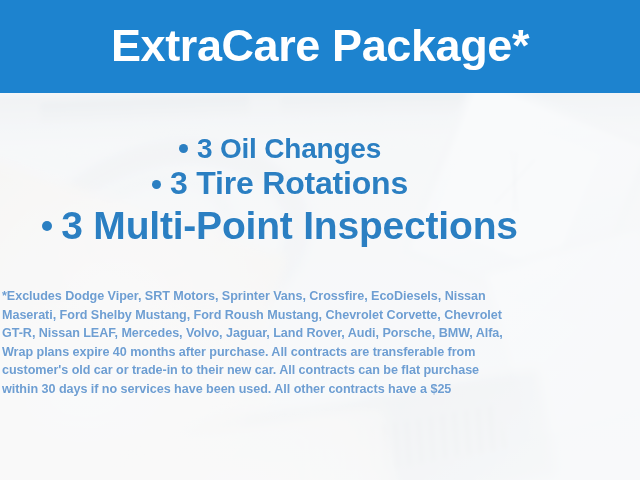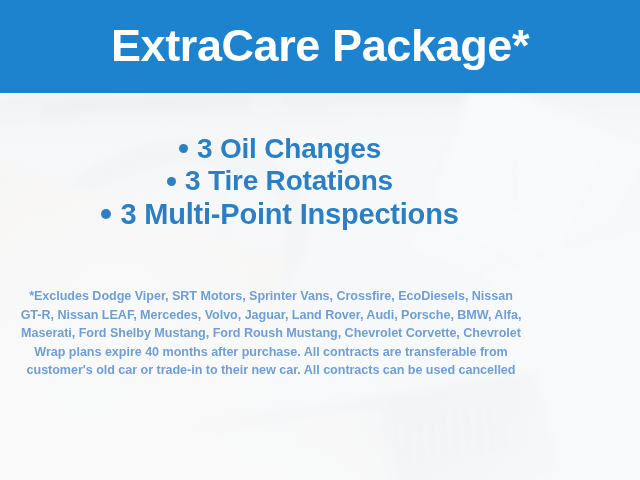--- a/index.html
+++ b/index.html
@@ -213,22 +213,22 @@
   .benefit-line {
     color: #2b7fc2;
     font-family: "Liberation Sans", sans-serif;
     font-weight: bold;
     line-height: 1.16;
     white-space: nowrap;
     letter-spacing: -0.2px;
     text-shadow: 0 0 2px rgba(255,255,255,.85);
   }
   .benefit-1 { font-size: 28px; }
-  .benefit-2 { font-size: 28px; }
-  .benefit-3 { font-size: 29px; }
+  .benefit-2 { font-size: 32px; }
+  .benefit-3 { font-size: 39px; }
   .bullet-dot {
     display: inline-block;
     vertical-align: middle;
     width: 9px;
     height: 9px;
     border-radius: 50%;
     background: #2b7fc2;
     margin-right: 9px;
     position: relative;
     top: -2px;
@@ -238,21 +238,20 @@
     height: 10px;
   }
 
   
   #disclaimer {
     position: absolute;
     left: 0;
     top: 287px;
     width: 542px;
     z-index: 30;
-    text-align: center;
     padding: 0 2px;
     box-sizing: border-box;
   }
   .disc-line {
     color: #6e9ed2;
     font-family: "Liberation Sans", sans-serif;
     font-size: 12.6px;
     font-weight: bold;
     line-height: 18.6px;
     white-space: nowrap;
@@ -290,19 +289,20 @@
   </div>
 
   <div id="benefits">
     <div class="benefit-line benefit-1"><span class="bullet-dot"></span><span>3 Oil Changes</span></div>
     <div class="benefit-line benefit-2"><span class="bullet-dot"></span><span>3 Tire Rotations</span></div>
     <div class="benefit-line benefit-3"><span class="bullet-dot"></span><span>3 Multi-Point Inspections</span></div>
   </div>
 
   <div id="disclaimer">
     <div class="disc-line">*Excludes Dodge Viper, SRT Motors, Sprinter Vans, Crossfire, EcoDiesels, Nissan</div>
+    <div class="disc-line">Maserati, Ford Shelby Mustang, Ford Roush Mustang, Chevrolet Corvette, Chevrolet</div>
     <div class="disc-line">GT-R, Nissan LEAF, Mercedes, Volvo, Jaguar, Land Rover, Audi, Porsche, BMW, Alfa,</div>
-    <div class="disc-line">Maserati, Ford Shelby Mustang, Ford Roush Mustang, Chevrolet Corvette, Chevrolet</div>
     <div class="disc-line">Wrap plans expire 40 months after purchase. All contracts are transferable from</div>
-    <div class="disc-line">customer's old car or trade-in to their new car. All contracts can be used cancelled</div>
+    <div class="disc-line">customer's old car or trade-in to their new car. All contracts can be flat purchase</div>
+    <div class="disc-line">within 30 days if no services have been used. All other contracts have a $25</div>
   </div>
 
 </div>
 
 </body></html>

